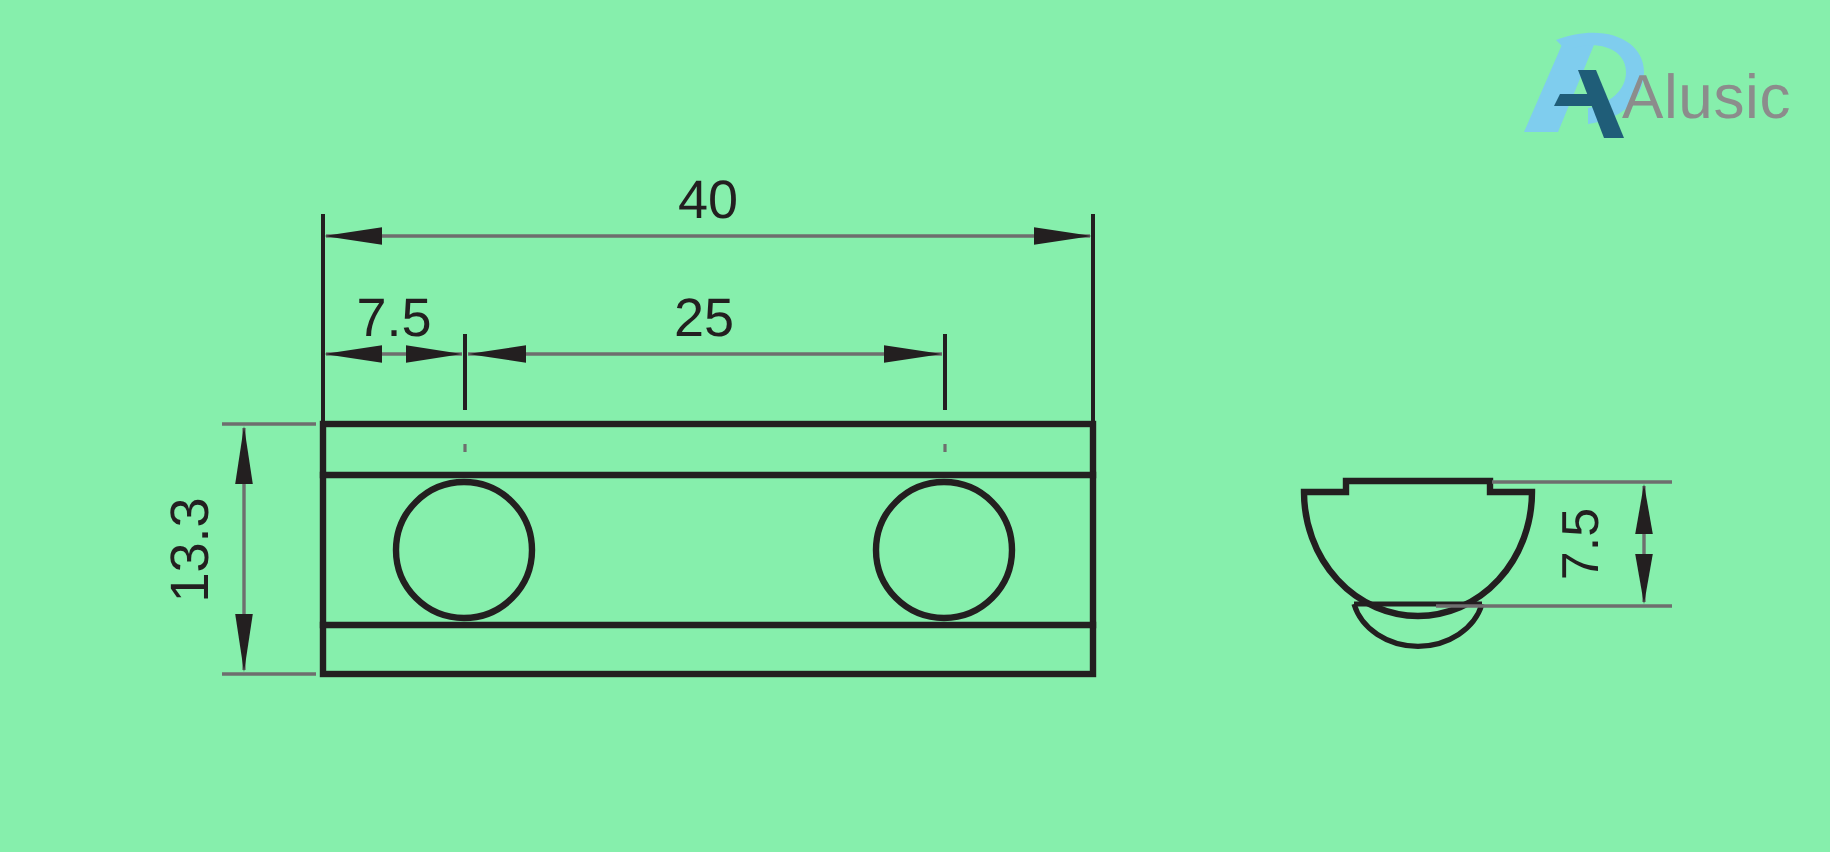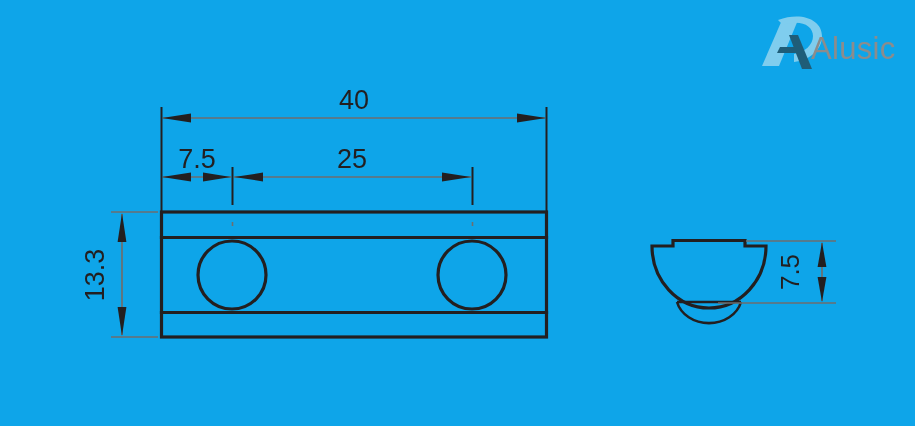--- a/index.html
+++ b/index.html
@@ -13,21 +13,21 @@
     font-family: "Liberation Sans", sans-serif;
     overflow: hidden;
     position: relative;
   }
   #root {
     position: absolute;
     left: 0;
     top: 0;
     width: 915px;
     height: 426px;
-    background: #0ea5e9;
+    background: #86efac;
   }
   svg.sheet {
     position: absolute;
     left: 0;
     top: 0;
     width: 915px;
     height: 426px;
     display: block;
   }
   .dim-text {

